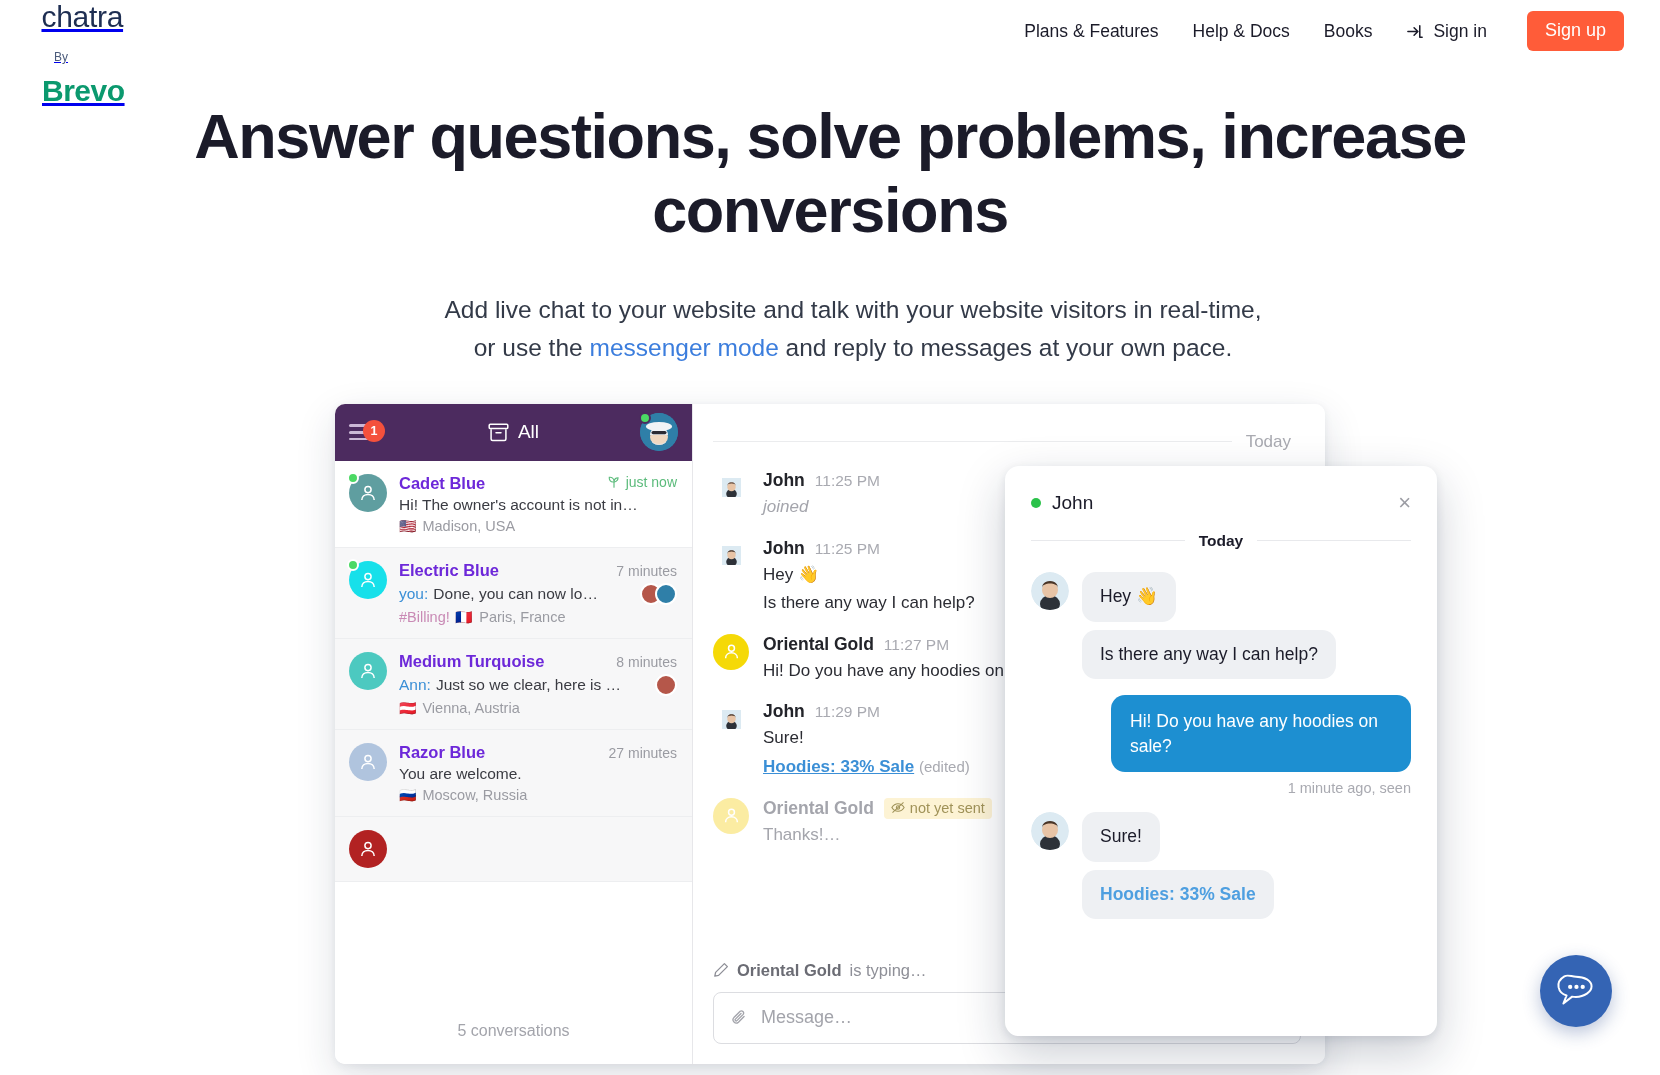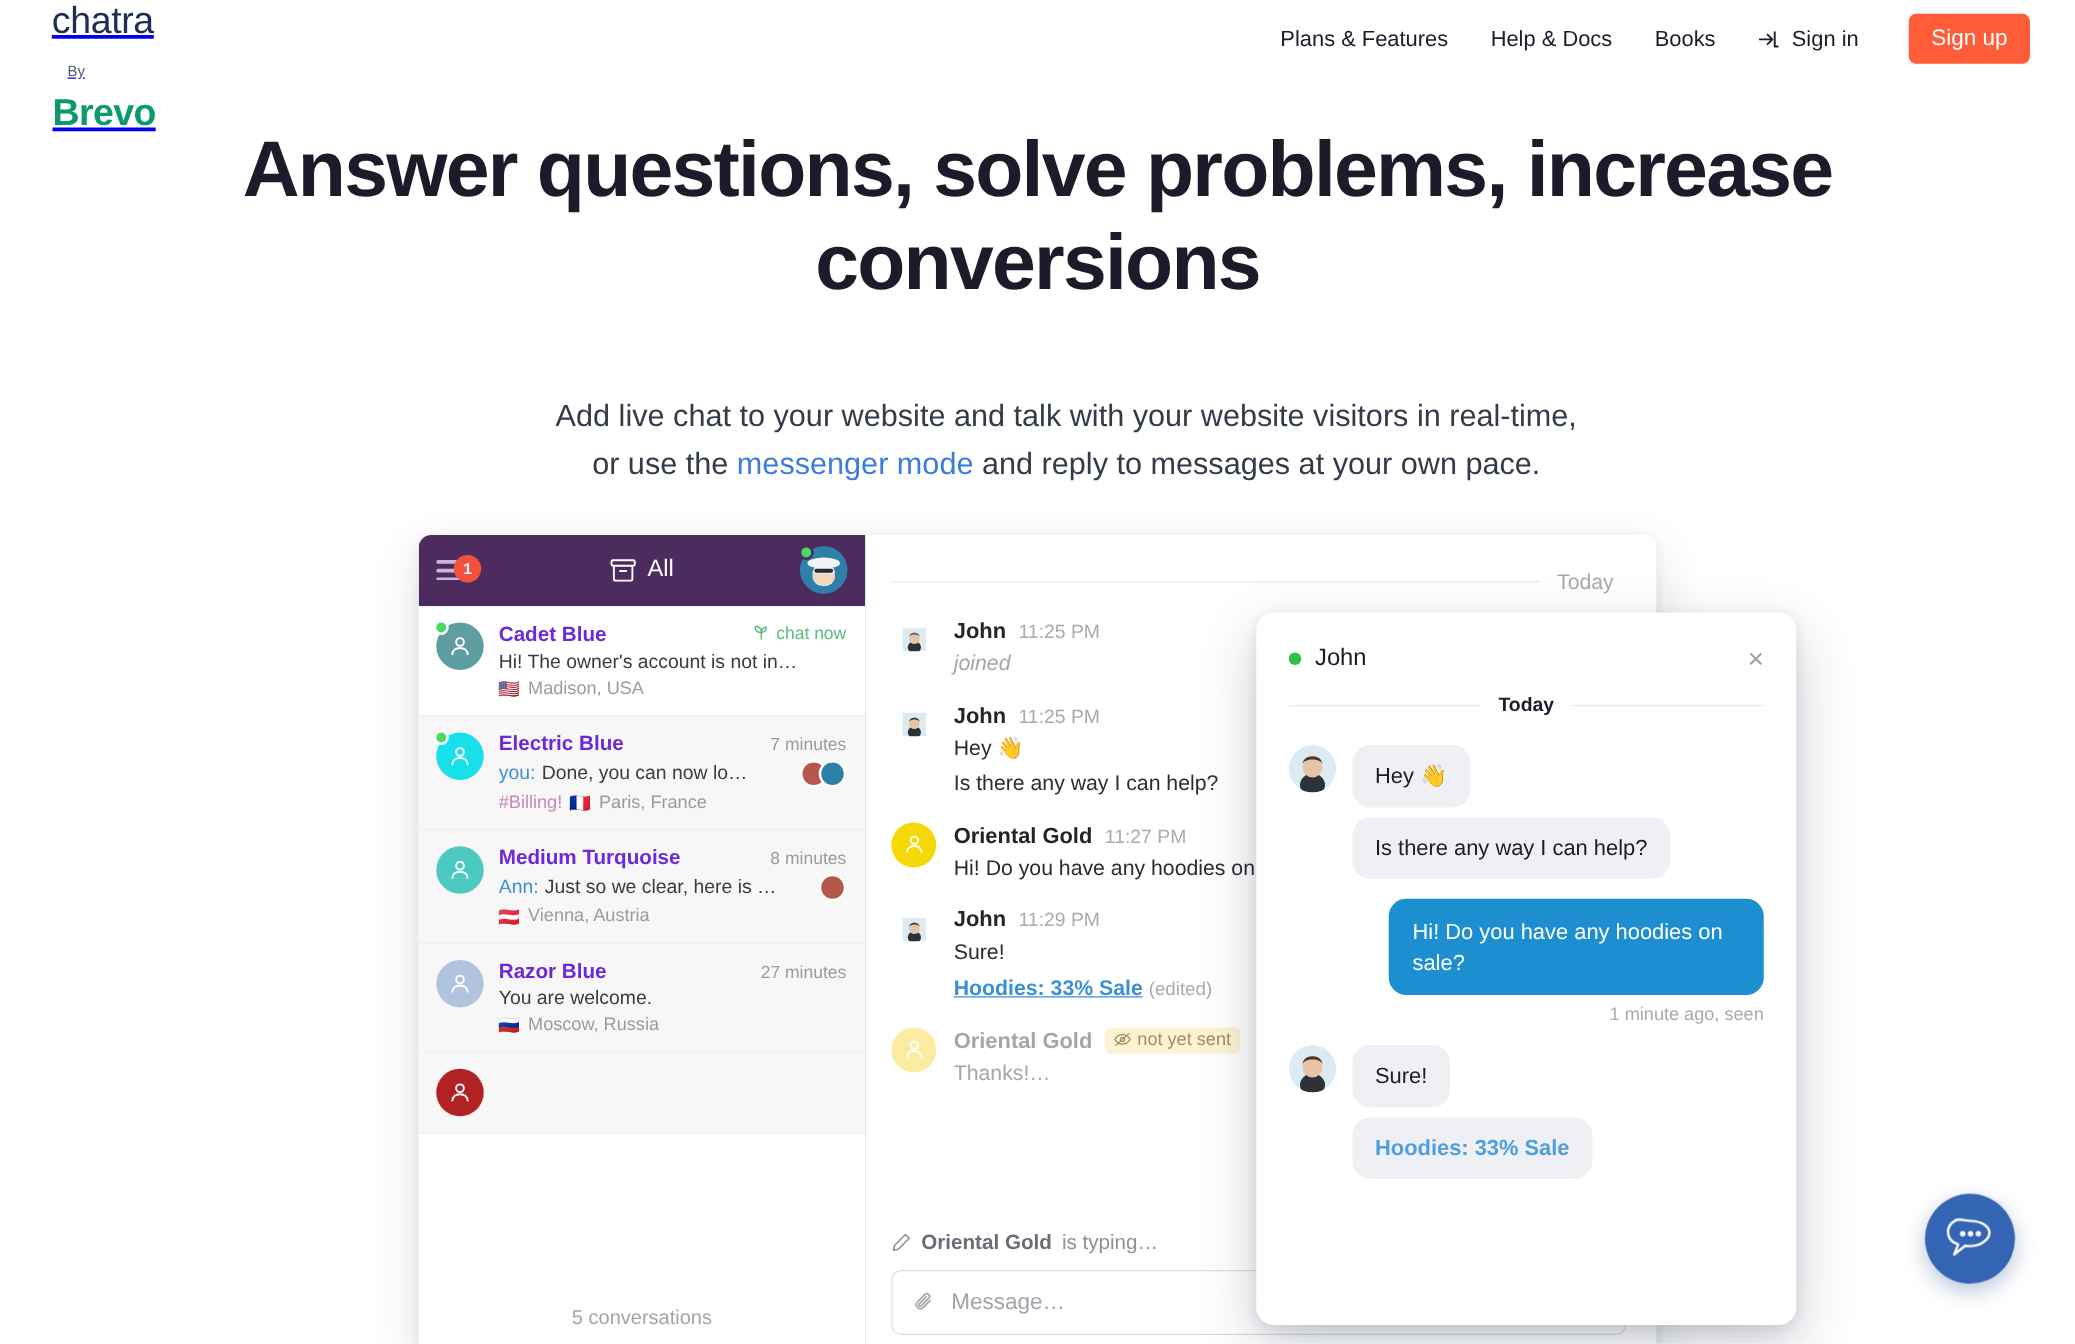--- a/index.html
+++ b/index.html
@@ -51,21 +51,21 @@
   }
 
   
   .hero { text-align: center; padding-top: 38px; }
   .hero h1 {
     font-size: 63px; line-height: 1.17; font-weight: 700;
     color: #1b1b29; letter-spacing: -1.4px;
     max-width: 1290px; margin: 0 auto;
   }
   .hero-sub {
-    margin-top: 68px;
+    margin-top: 44px;
     font-size: 24.5px; line-height: 1.52; color: #333a48;
     font-weight: 400;
     padding-left: 46px;
   }
   .hero-sub a { color: #3b7ddd; text-decoration: none; }
 
   
   .mockup {
     position: relative;
     width: 990px;
@@ -369,21 +369,21 @@
           </div>
           <span class="conv-online"></span>
         </div>
         <div class="conv-body">
           <div class="conv-row1">
             <span class="conv-name">Cadet Blue</span>
             <span class="conv-time green">
               <svg width="14" height="14" viewBox="0 0 16 16">
                   <path d="M8 14V7M8 7C8 4 5.5 2.2 2.6 2.6 2.2 5.5 4 8 7 8M8.6 8C11 7.4 12.6 5.4 12.6 3.2 10.4 3.2 8.6 4.6 8.2 6.6" fill="none" stroke="#5bbb7b" stroke-width="1.3" stroke-linecap="round"></path>
                 </svg>
-              <span>chat now</span>
+              <span>just now</span>
             </span>
           </div>
           <div class="conv-snippet">
             <span class="snippet-text">Hi! The owner's account is not in…</span>
           </div>
           <div class="conv-meta">
             <span class="flag">🇺🇸</span>
             <span>Madison, USA</span>
           </div>
         </div>

